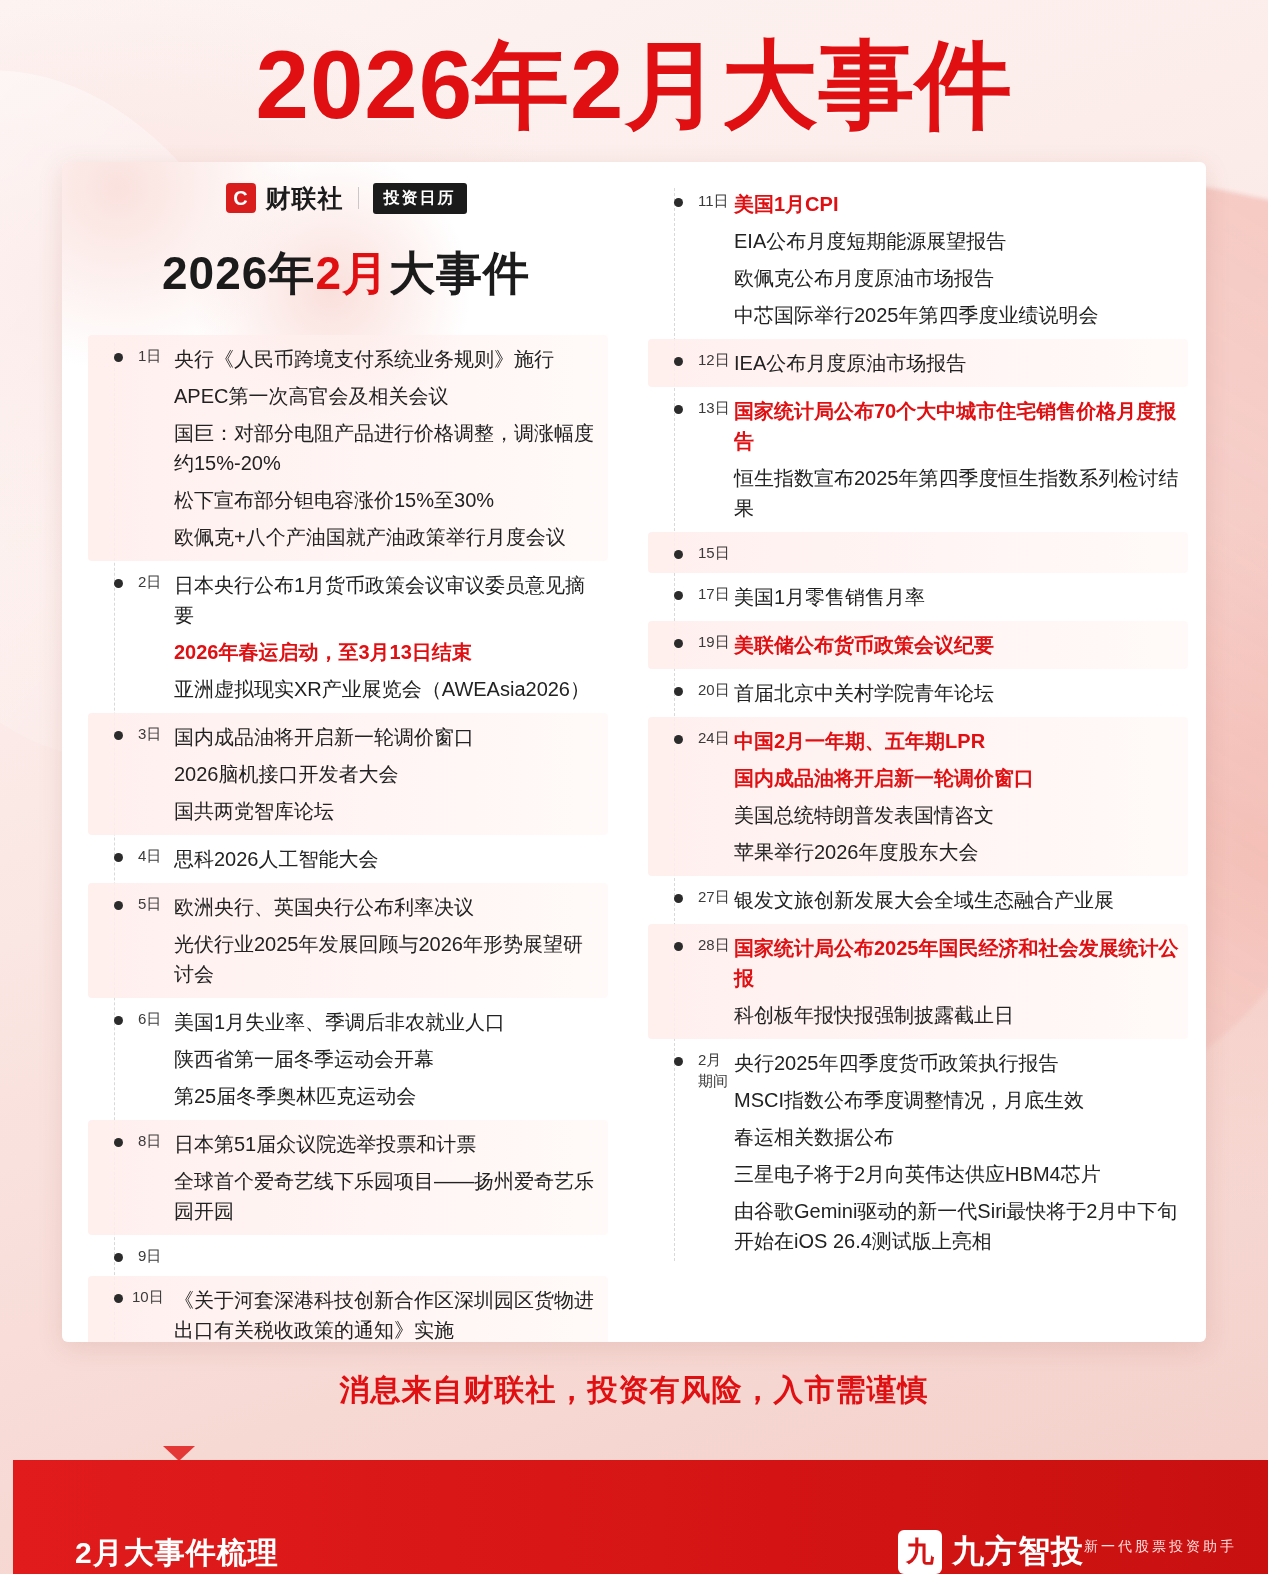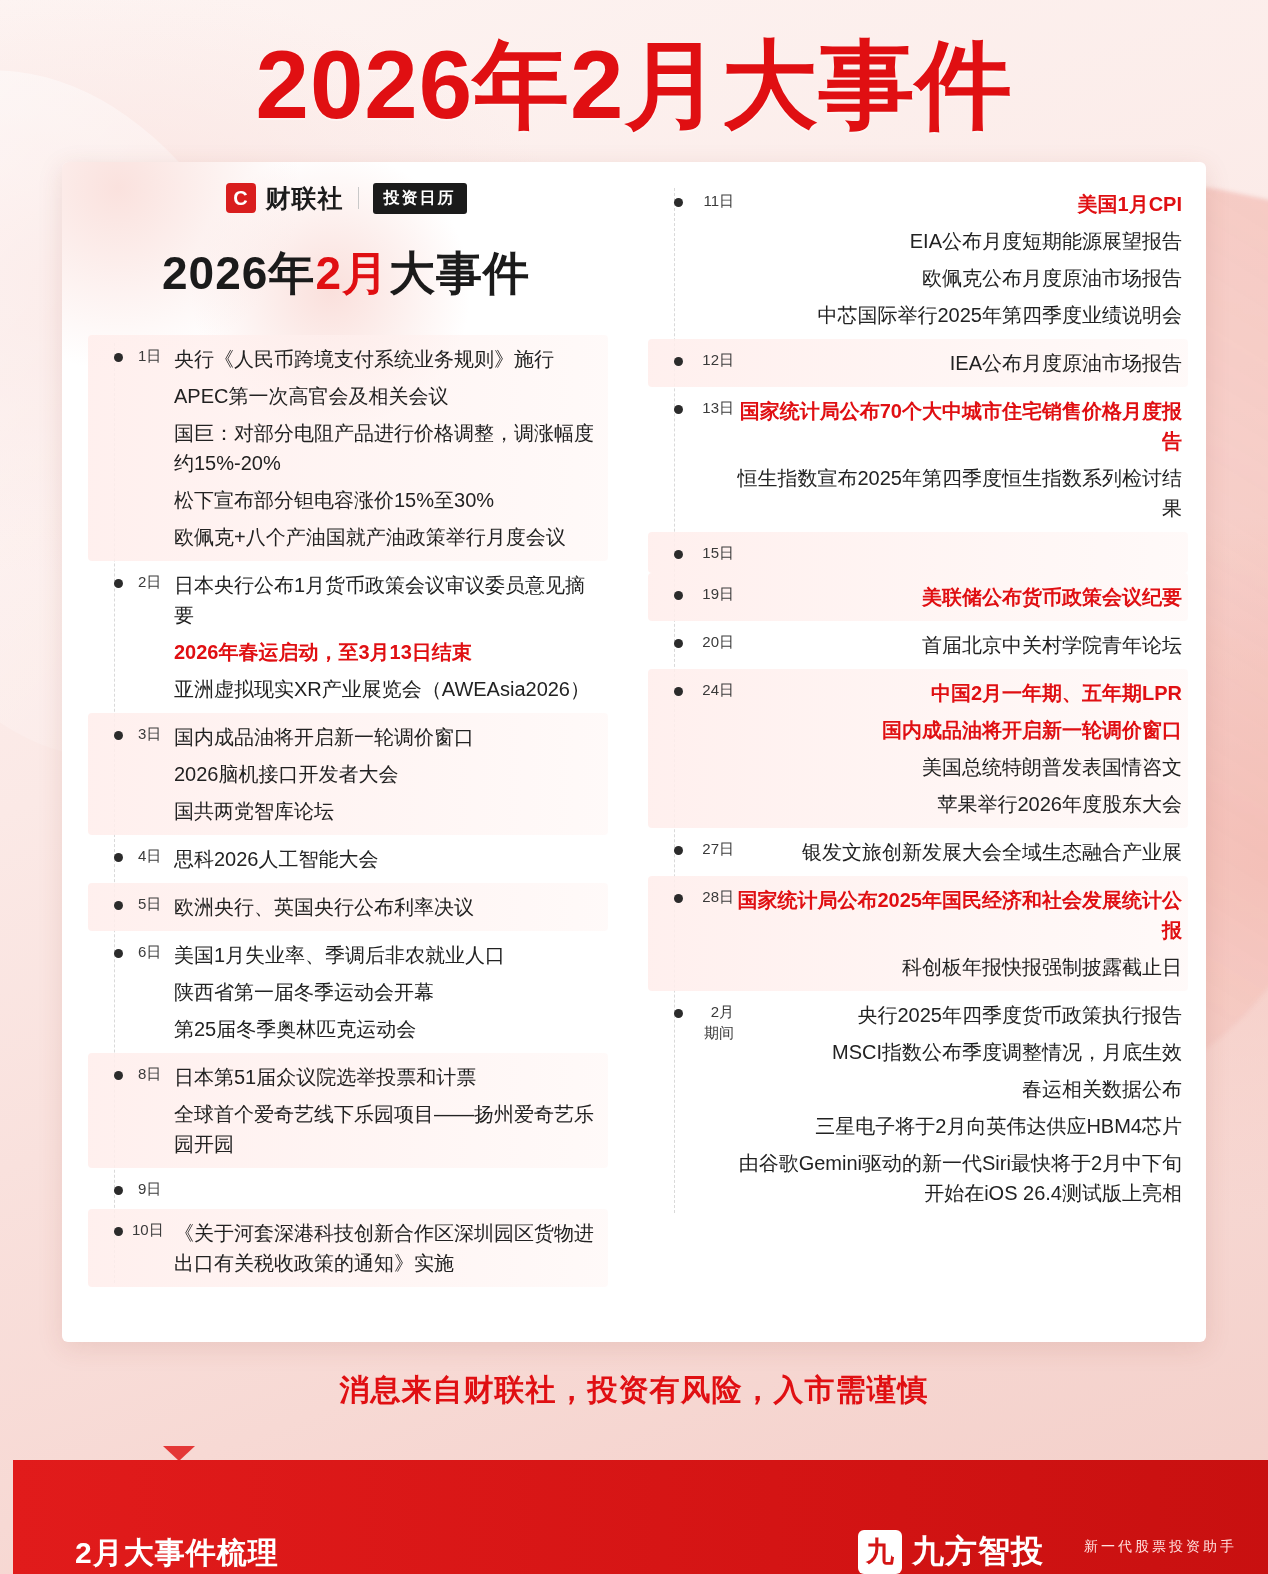--- a/index.html
+++ b/index.html
@@ -75,21 +75,21 @@
       radial-gradient(circle 200px at 48% 30%, rgba(249,216,211,0.8), rgba(255,255,255,0) 70%);
     pointer-events: none;
   }
   .col {
     position: relative;
     z-index: 2;
     flex: 0 0 50%;
     padding: 0;
   }
   .col-left { padding: 18px 26px 0 22px; }
-  .col-right { padding: 18px 18px 0 10px; text-align: right; }
+  .col-right { padding: 18px 18px 0 10px; }
 
   
   .brand {
     display: flex;
     align-items: center;
     justify-content: center;
     gap: 10px;
     margin-top: 2px;
     margin-bottom: 28px;
   }
@@ -234,21 +234,20 @@
     font-size: 32px;
     font-weight: 700;
     letter-spacing: 1px;
     line-height: 1.05;
   }
   .logo-sub {
     color: #ffe2e0;
     font-size: 14px;
     letter-spacing: 3px;
     margin-top: 3px;
-    margin-left: 40px;
   }
   .arrow-deco {
     position: absolute;
     left: 150px; top: -14px;
     width: 0; height: 0;
     border-left: 16px solid transparent;
     border-right: 16px solid transparent;
     border-top: 15px solid #e11b1b;
     opacity: .85;
   }
@@ -310,20 +309,21 @@
             <div class="day" style="white-space: pre-line;">4日</div>
             <div class="events">
               <div class="evt">思科2026人工智能大会</div>
             </div>
           </div>
           <div class="row tinted">
             <div class="dot"></div>
             <div class="day" style="white-space: pre-line;">5日</div>
             <div class="events">
               <div class="evt">欧洲央行、英国央行公布利率决议</div>
+              <div class="evt">光伏行业2025年发展回顾与2026年形势展望研讨会</div>
             </div>
           </div>
           <div class="row">
             <div class="dot"></div>
             <div class="day" style="white-space: pre-line;">6日</div>
             <div class="events">
               <div class="evt">美国1月失业率、季调后非农就业人口</div>
               <div class="evt">陕西省第一届冬季运动会开幕</div>
               <div class="evt">第25届冬季奥林匹克运动会</div>
             </div>
@@ -373,20 +373,27 @@
             <div class="dot"></div>
             <div class="day" style="white-space: pre-line;">13日</div>
             <div class="events">
               <div class="evt red">国家统计局公布70个大中城市住宅销售价格月度报告</div>
               <div class="evt">恒生指数宣布2025年第四季度恒生指数系列检讨结果</div>
             </div>
           </div>
           <div class="row tinted">
             <div class="dot"></div>
             <div class="day" style="white-space: pre-line;">15日</div>
+          </div>
+          <div class="row">
+            <div class="dot"></div>
+            <div class="day" style="white-space: pre-line;">17日</div>
+            <div class="events">
+              <div class="evt">美国1月零售销售月率</div>
+            </div>
           </div>
           <div class="row tinted">
             <div class="dot"></div>
             <div class="day" style="white-space: pre-line;">19日</div>
             <div class="events">
               <div class="evt red">美联储公布货币政策会议纪要</div>
             </div>
           </div>
           <div class="row">
             <div class="dot"></div>

